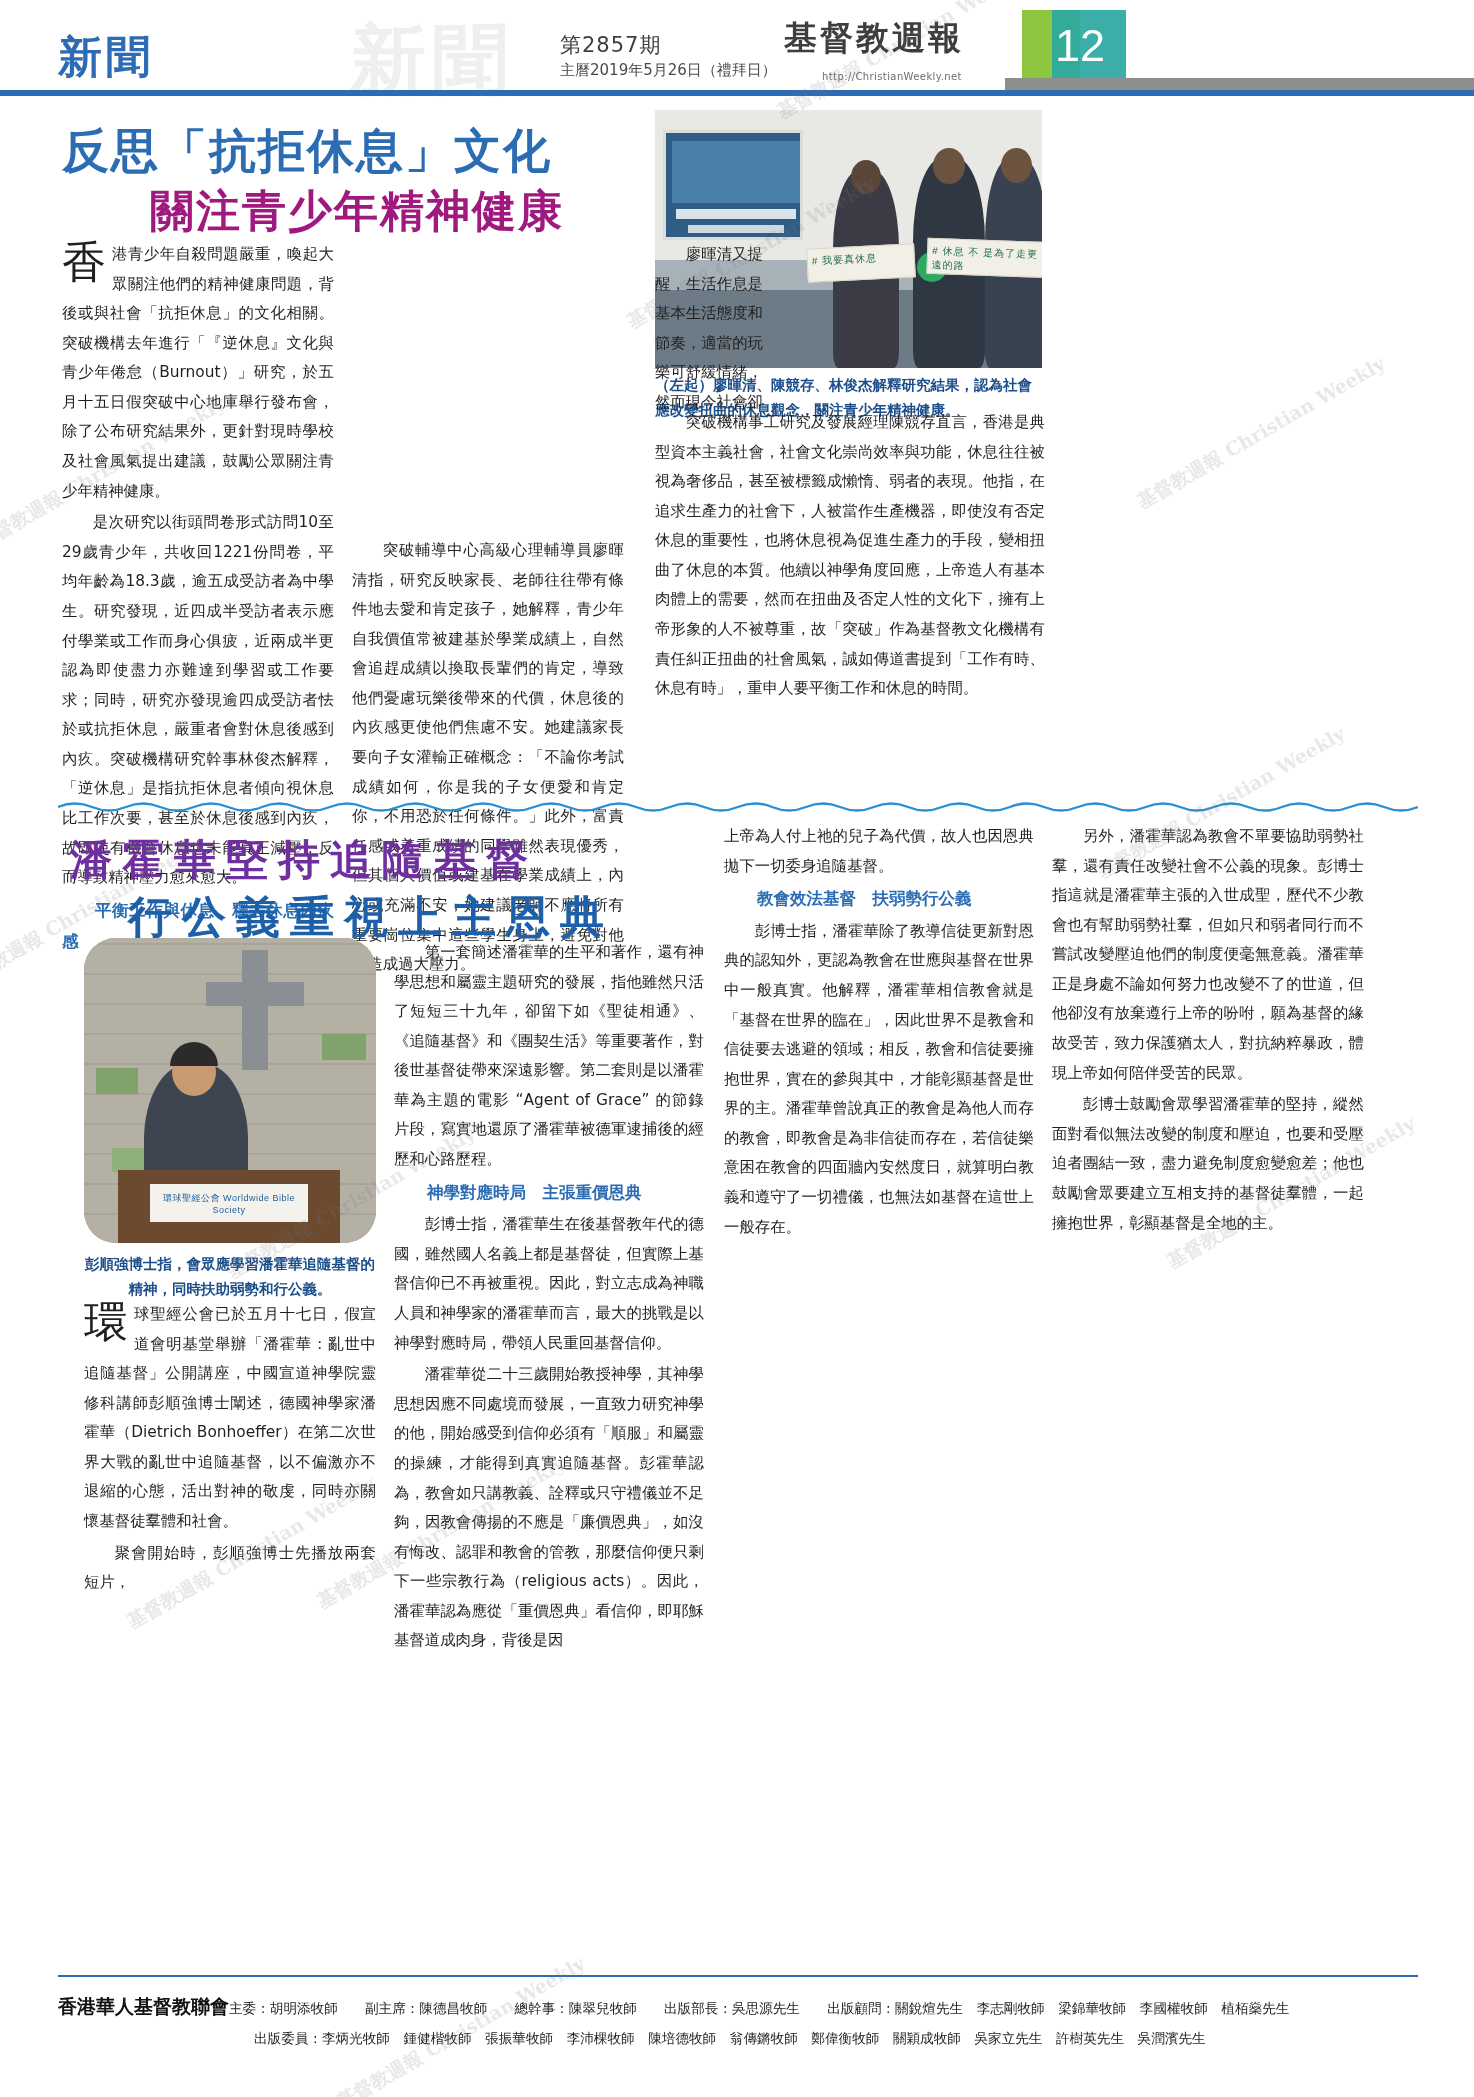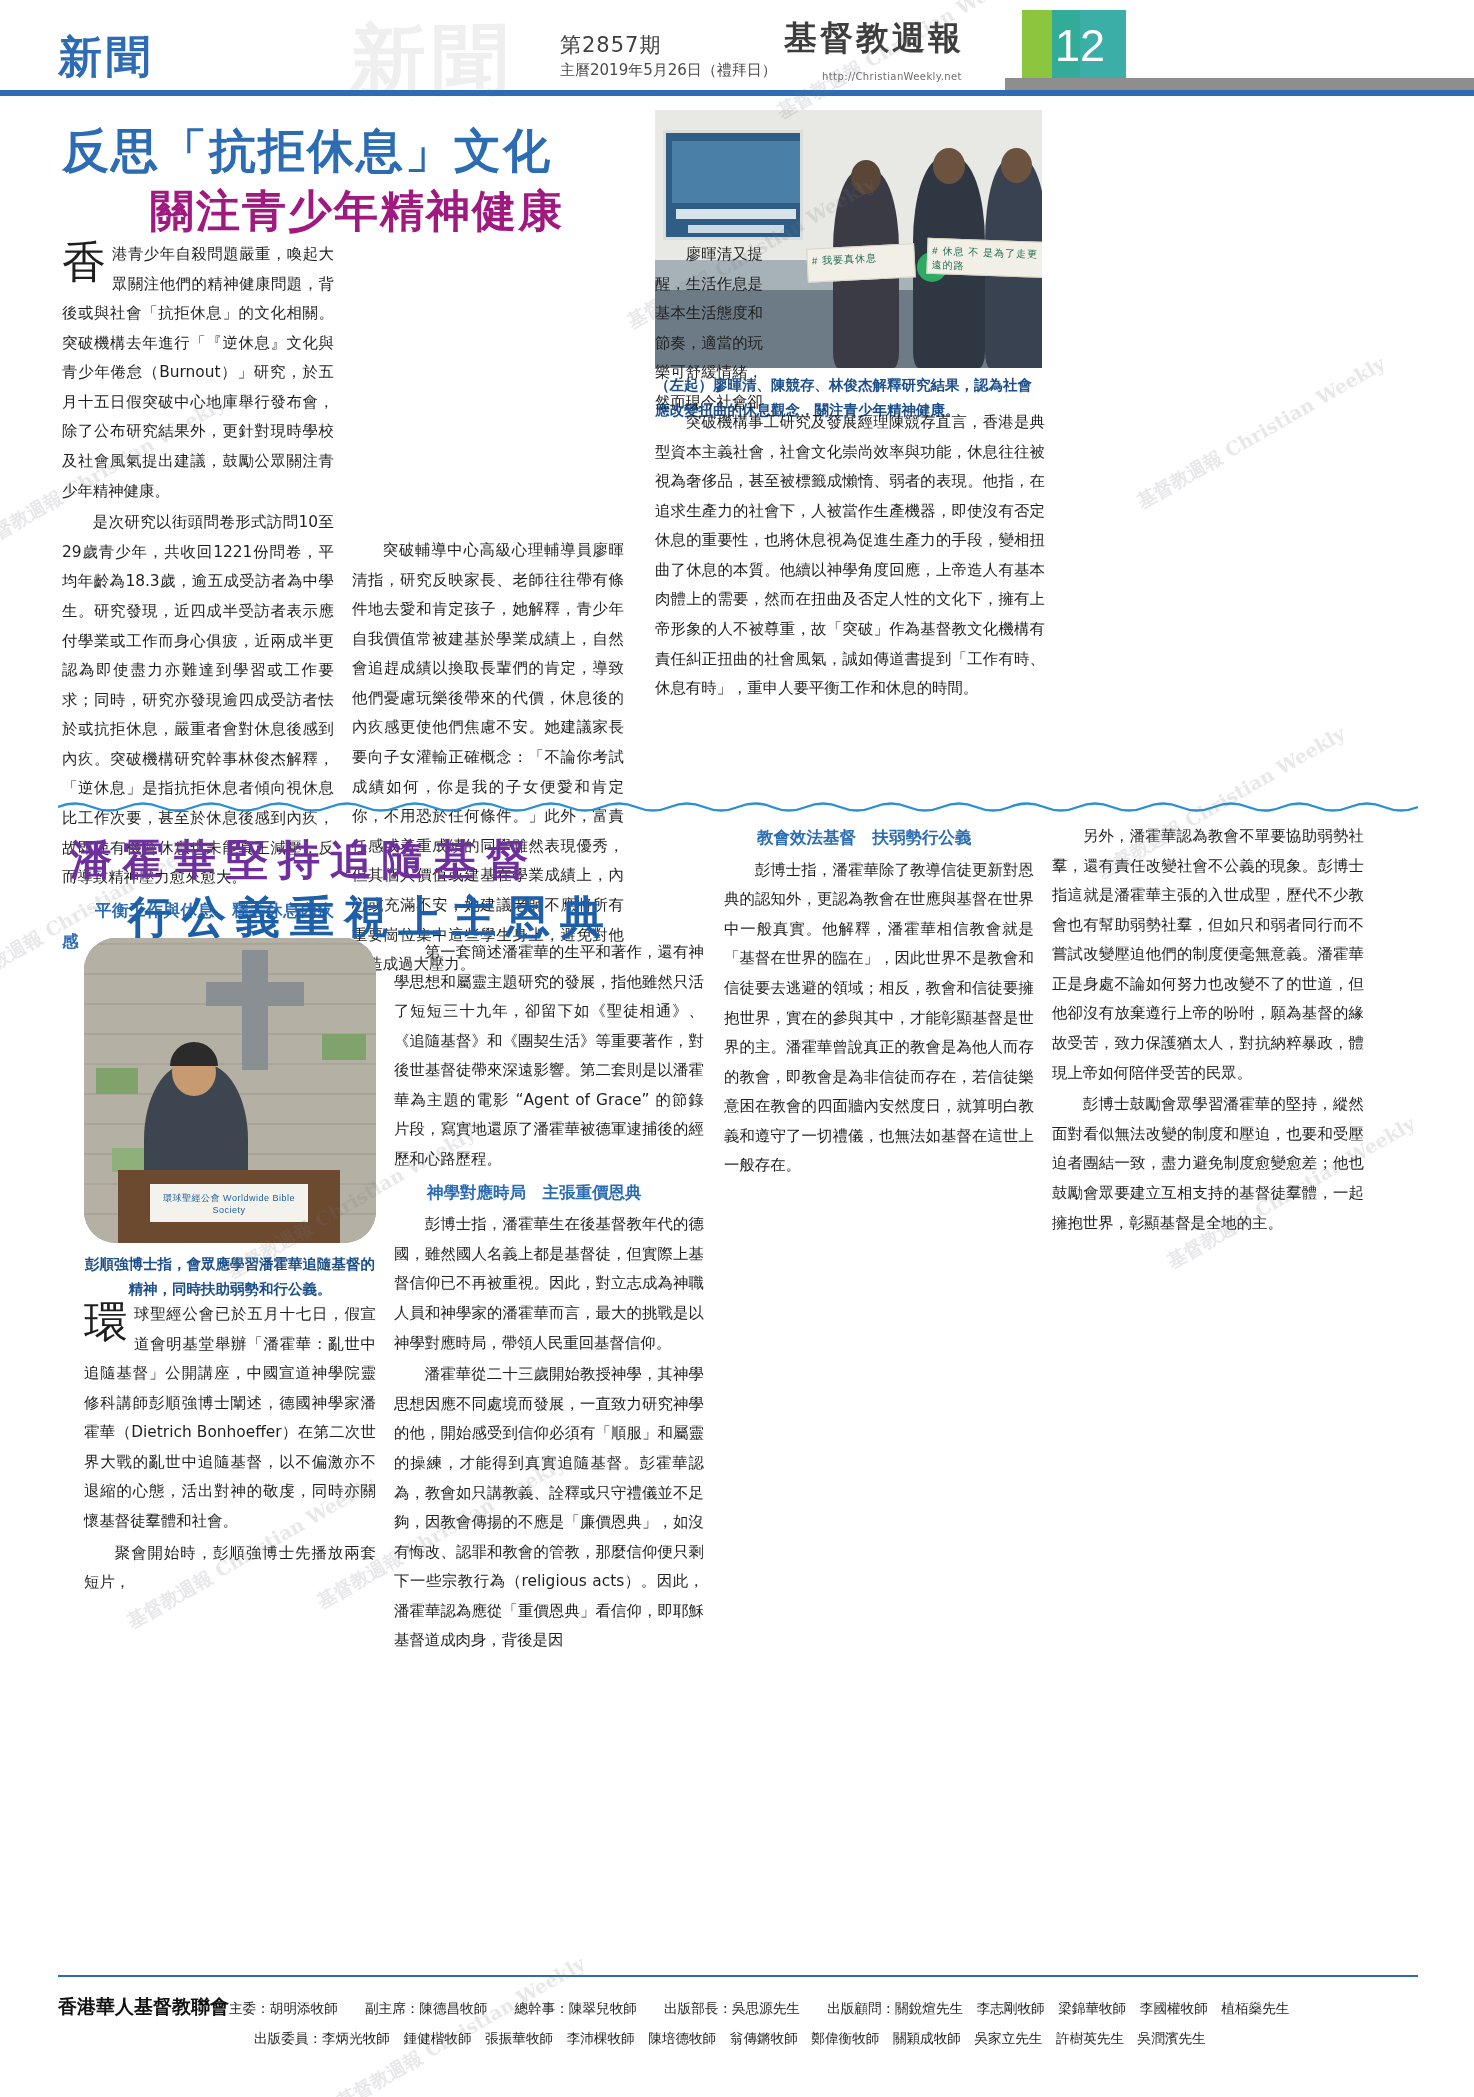--- a/index.html
+++ b/index.html
@@ -280,20 +280,21 @@
 </div>
 
 <div class="col a2c2">
   <p>第一套簡述潘霍華的生平和著作，還有神學思想和屬靈主題研究的發展，指他雖然只活了短短三十九年，卻留下如《聖徒相通》、《追隨基督》和《團契生活》等重要著作，對後世基督徒帶來深遠影響。第二套則是以潘霍華為主題的電影 “Agent of Grace” 的節錄片段，寫實地還原了潘霍華被德軍逮捕後的經歷和心路歷程。</p>
   <p class="subhead">神學對應時局　主張重價恩典</p>
   <p>彭博士指，潘霍華生在後基督教年代的德國，雖然國人名義上都是基督徒，但實際上基督信仰已不再被重視。因此，對立志成為神職人員和神學家的潘霍華而言，最大的挑戰是以神學對應時局，帶領人民重回基督信仰。</p>
   <p>潘霍華從二十三歲開始教授神學，其神學思想因應不同處境而發展，一直致力研究神學的他，開始感受到信仰必須有「順服」和屬靈的操練，才能得到真實追隨基督。彭霍華認為，教會如只講教義、詮釋或只守禮儀並不足夠，因教會傳揚的不應是「廉價恩典」，如沒有悔改、認罪和教會的管教，那麼信仰便只剩下一些宗教行為（religious acts）。因此，潘霍華認為應從「重價恩典」看信仰，即耶穌基督道成肉身，背後是因</p>
 </div>
 
 <div class="col a2c3">
+  <p class="noind">上帝為人付上祂的兒子為代價，故人也因恩典拋下一切委身追隨基督。</p>
   <p class="subhead">教會效法基督　扶弱勢行公義</p>
   <p>彭博士指，潘霍華除了教導信徒更新對恩典的認知外，更認為教會在世應與基督在世界中一般真實。他解釋，潘霍華相信教會就是「基督在世界的臨在」，因此世界不是教會和信徒要去逃避的領域；相反，教會和信徒要擁抱世界，實在的參與其中，才能彰顯基督是世界的主。潘霍華曾說真正的教會是為他人而存的教會，即教會是為非信徒而存在，若信徒樂意困在教會的四面牆內安然度日，就算明白教義和遵守了一切禮儀，也無法如基督在這世上一般存在。</p>
 </div>
 
 <div class="col a2c4">
   <p style="margin-top:0">另外，潘霍華認為教會不單要協助弱勢社羣，還有責任改變社會不公義的現象。彭博士指這就是潘霍華主張的入世成聖，歷代不少教會也有幫助弱勢社羣，但如只和弱者同行而不嘗試改變壓迫他們的制度便毫無意義。潘霍華正是身處不論如何努力也改變不了的世道，但他卻沒有放棄遵行上帝的吩咐，願為基督的緣故受苦，致力保護猶太人，對抗納粹暴政，體現上帝如何陪伴受苦的民眾。</p>
   <p>彭博士鼓勵會眾學習潘霍華的堅持，縱然面對看似無法改變的制度和壓迫，也要和受壓迫者團結一致，盡力避免制度愈變愈差；他也鼓勵會眾要建立互相支持的基督徒羣體，一起擁抱世界，彰顯基督是全地的主。</p>
 </div>
 
 <div class="footer-rule"></div>

